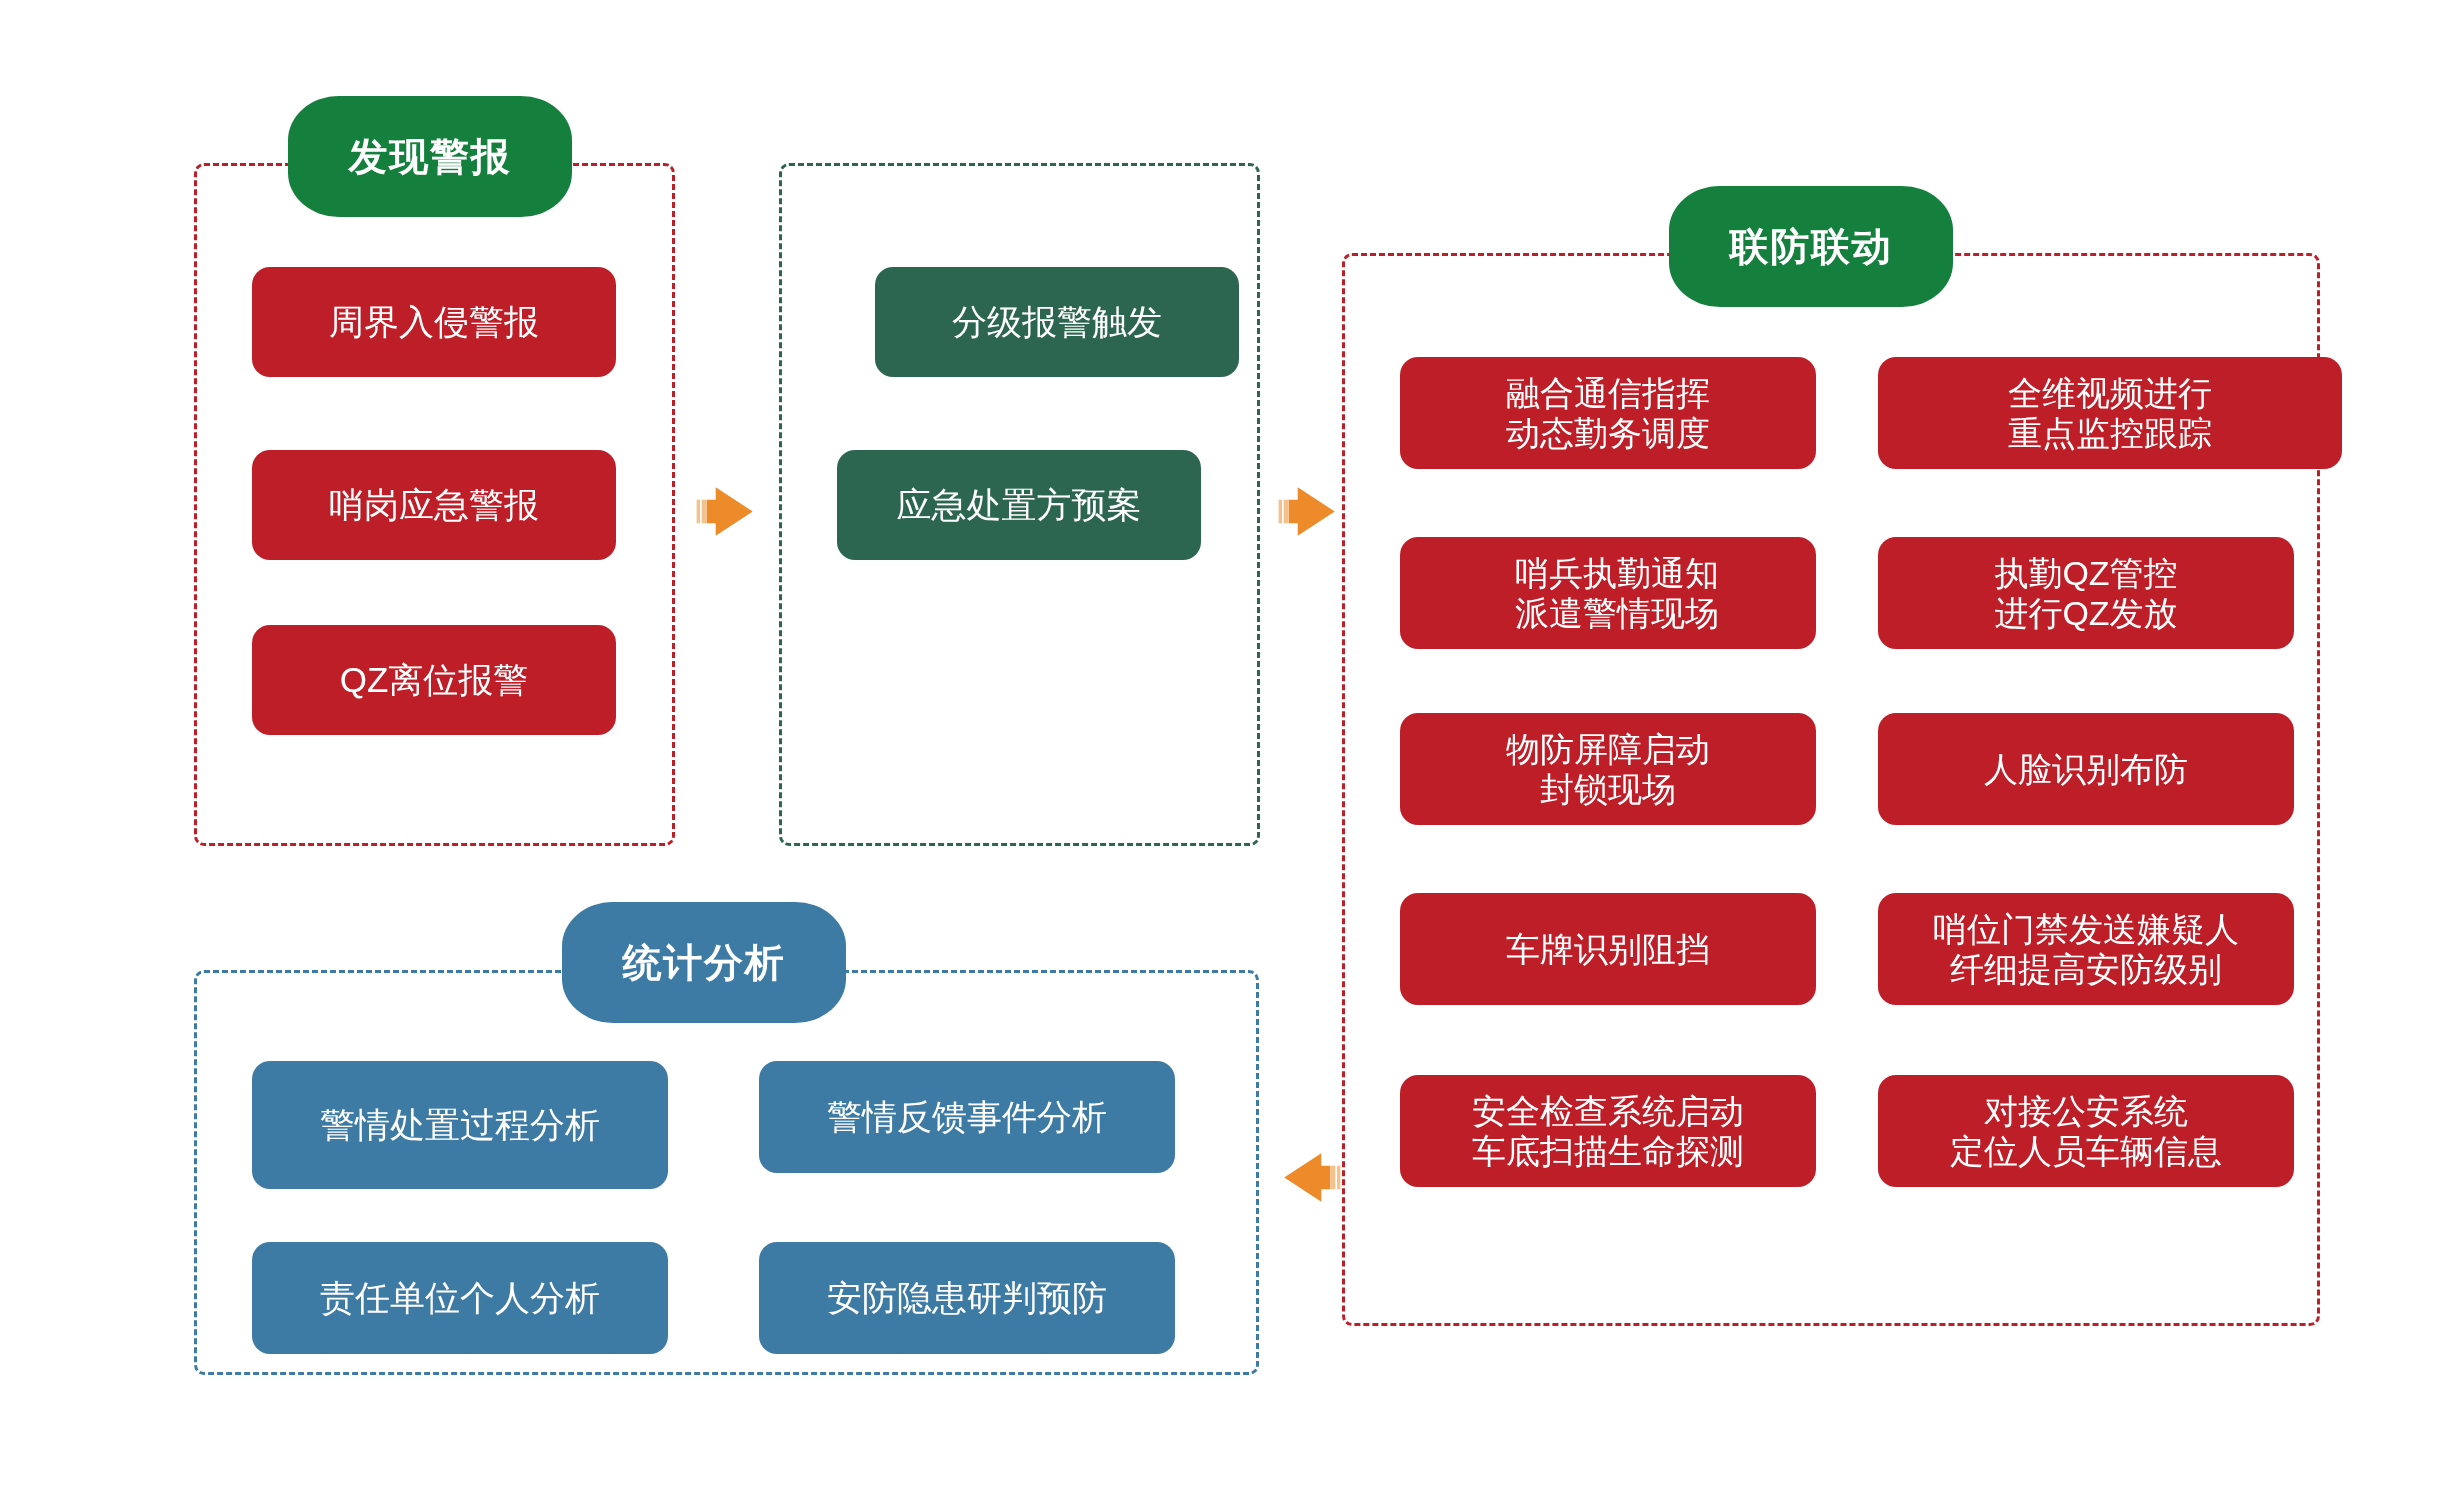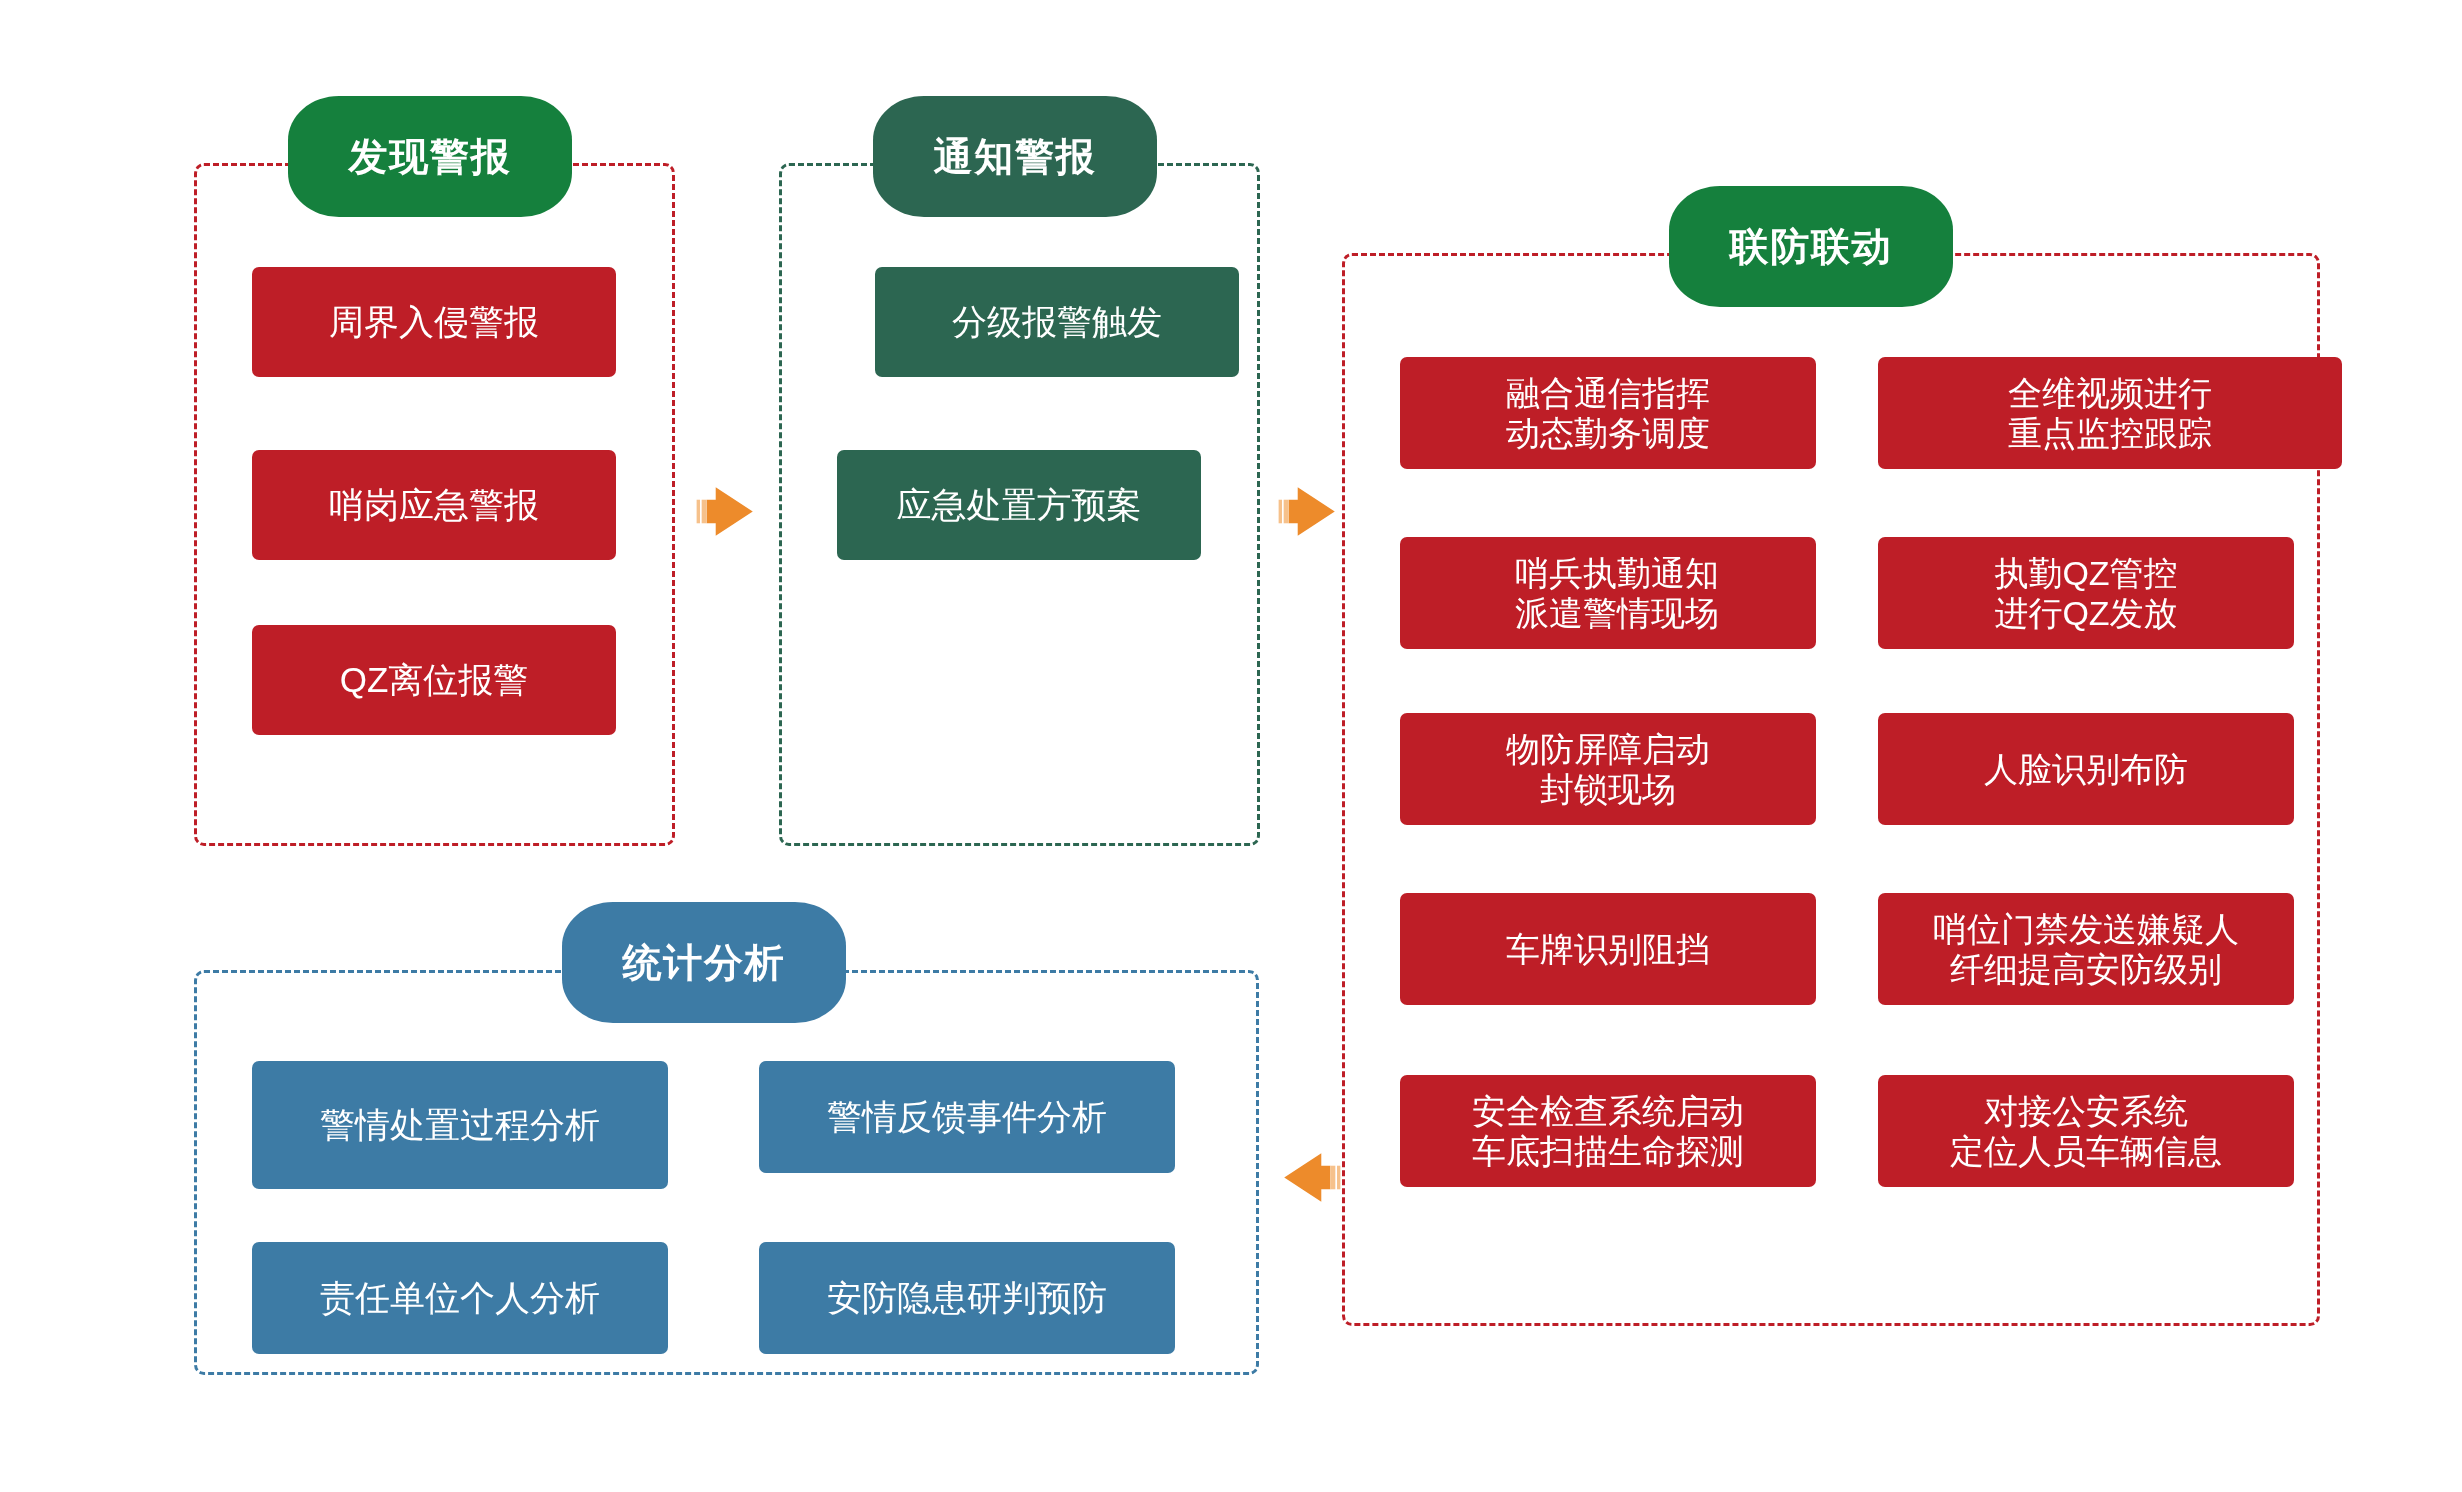--- a/index.html
+++ b/index.html
@@ -50,21 +50,21 @@
   .pill.green { background: #2C6651; }
   .pill.blue  { background: #3D7BA5; }
 
   
   .item {
     position: absolute;
     display: flex;
     align-items: center;
     justify-content: center;
     box-sizing: border-box;
-    border-radius: 7px;
+    border-radius: 18px;
     color: #ffffff;
     text-align: center;
     line-height: 1.18;
     z-index: 10;
     white-space: pre-line;
   }
   .item.red   { background: #BE1E27; }
   .item.green { background: #2C6651; }
   .item.blue  { background: #3D7BA5; }
 
@@ -85,21 +85,20 @@
   <div class="item red" style="left:252px; top:450px; width:364px; height:110px; font-size:35px;">哨岗应急警报</div>
   <div class="item red" style="left:252px; top:625px; width:364px; height:110px; font-size:35px;">QZ离位报警</div>
 
   <div class="pill red" style="left:288px; top:96px; width:284px; height:121px; font-size:39px;">发现警报</div>
 
   <div class="panel green" style="left:779px; top:163px; width:481px; height:683px;"></div>
 
   <div class="item green" style="left:875px; top:267px; width:364px; height:110px; font-size:35px;">分级报警触发</div>
   <div class="item green" style="left:837px; top:450px; width:364px; height:110px; font-size:35px;">应急处置方预案</div>
 
-  <div class="pill green" style="left:873px; top:96px; width:284px; height:121px; font-size:39px;">通知警报</div>
 
   <div class="panel red" style="left:1342px; top:253px; width:978px; height:1073px;"></div>
 
   <div class="item red" style="left:1400px; top:357px; width:416px; height:112px; font-size:34px;">融合通信指挥
 动态勤务调度</div>
   <div class="item red" style="left:1400px; top:537px; width:416px; height:112px; font-size:34px;padding-left:18px;">哨兵执勤通知
 派遣警情现场</div>
   <div class="item red" style="left:1400px; top:713px; width:416px; height:112px; font-size:34px;">物防屏障启动
 封锁现场</div>
   <div class="item red" style="left:1400px; top:893px; width:416px; height:112px; font-size:34px;">车牌识别阻挡</div>

